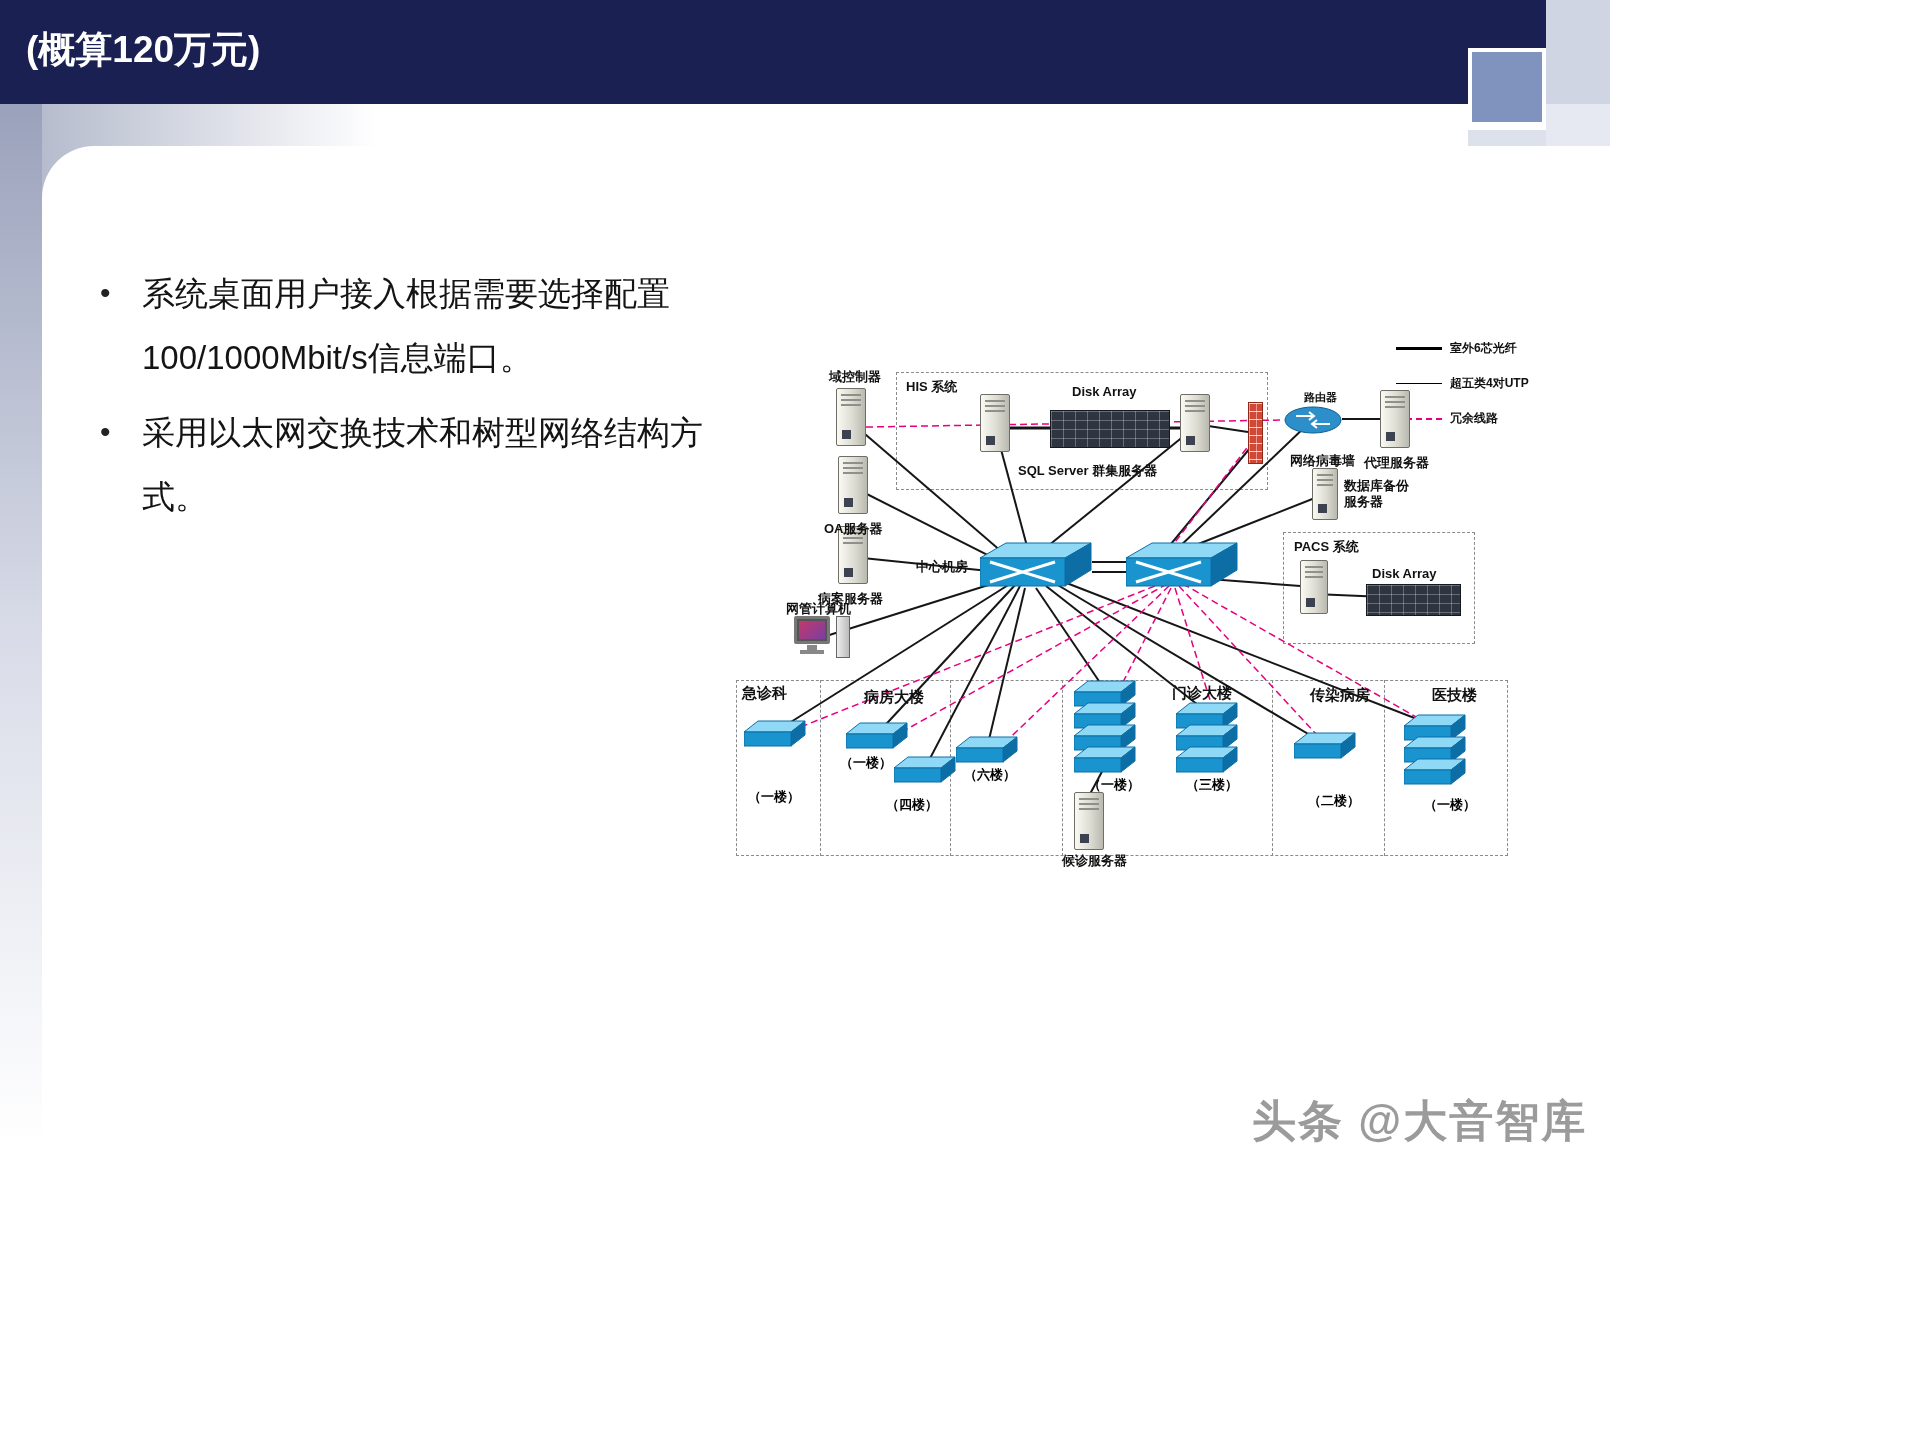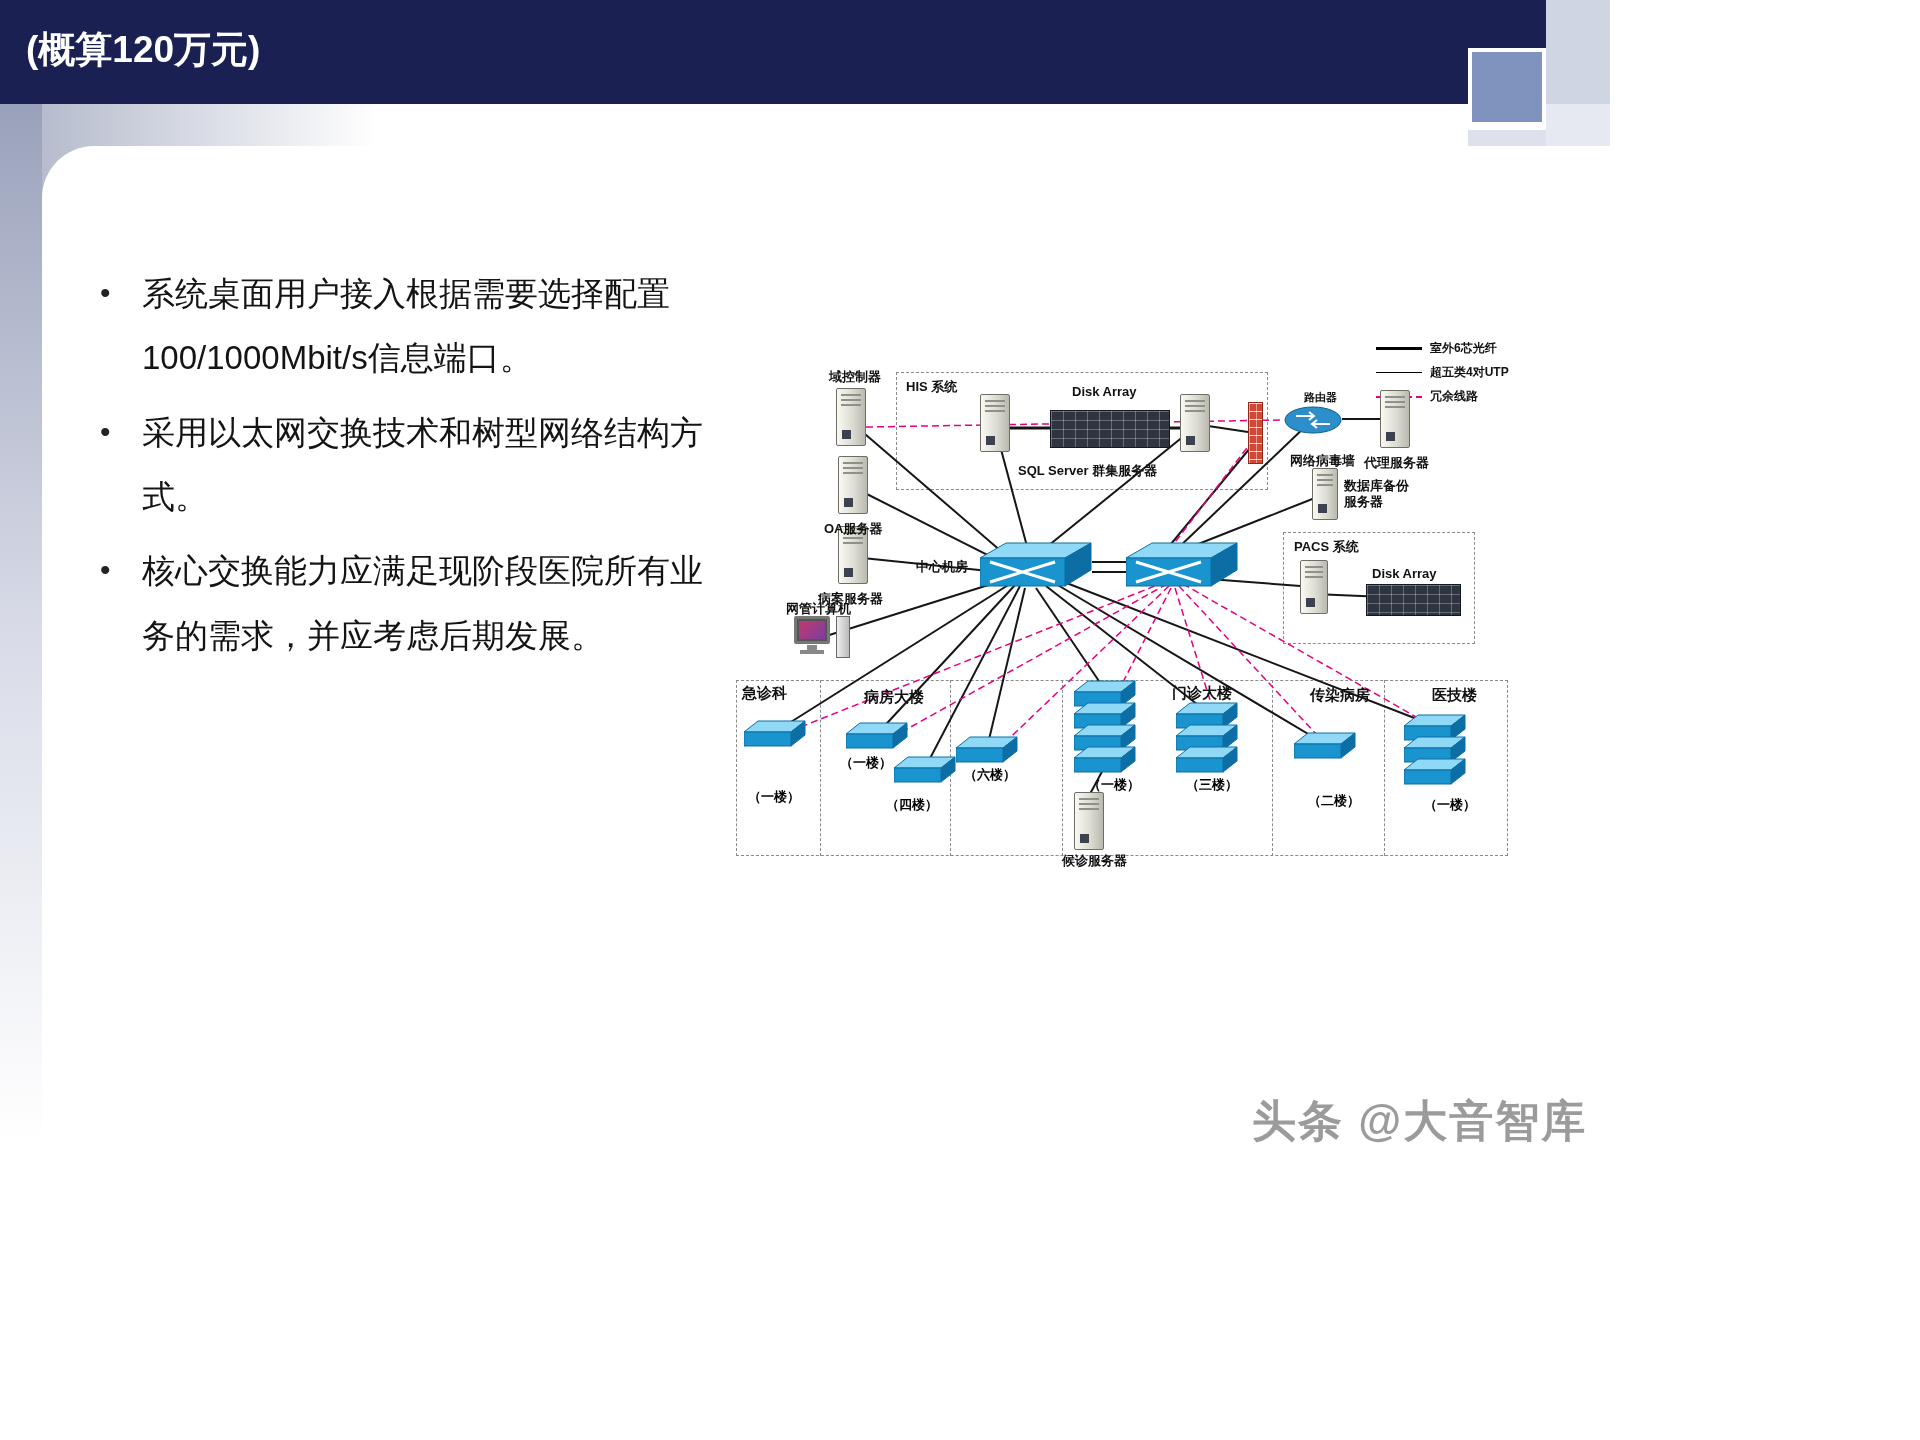--- a/index.html
+++ b/index.html
@@ -66,21 +66,21 @@
       repeating-linear-gradient(180deg, rgba(255,255,255,.75) 0 1px, transparent 1px 8px),
       repeating-linear-gradient(90deg,  rgba(255,255,255,.45) 0 1px, transparent 1px 7px); }
 
   .pc { width:58px; height:48px; }
   .pc .mon   { position:absolute; left:0;  top:0;  width:36px; height:28px; background:#555; border:3px solid #777; border-radius:2px; }
   .pc .scr   { position:absolute; left:5px; top:5px; width:26px; height:18px; background:linear-gradient(135deg,#c2396b,#7a3fa0); }
   .pc .stand { position:absolute; left:13px; top:29px; width:10px; height:5px; background:#888; }
   .pc .base  { position:absolute; left:6px;  top:34px; width:24px; height:4px; background:#888; }
   .pc .tower { position:absolute; left:42px; top:0; width:14px; height:42px; background:linear-gradient(90deg,#eee,#bbb); border:1px solid #666; }
 
-  .legend { left:648px; top:8px; display:flex; flex-direction:column; gap:7px; }
+  .legend { left:668px; top:8px; display:flex; flex-direction:column; gap:18px; }
   .leg-row { display:flex; align-items:center; gap:8px; }
   .leg-line { display:inline-block; width:46px; }
   .leg-thick { border-top:3px solid #000; }
   .leg-thin  { border-top:1.5px solid #000; }
   .leg-dash  { border-top:2px dashed #e6007e; }
   .leg-label { font-size:12px; font-weight:bold; color:#111; }
 
   
   .watermark { position:absolute; left:1252px; top:1092px; font-size:44px; font-weight:700;
     color:#9b9b9b; letter-spacing:2px; white-space:nowrap; }
@@ -98,21 +98,20 @@
   <div class="deco-d"></div>
   <div class="deco-a"></div>
 
   <div class="under-gray"></div>
   <div class="left-strip"></div>
   <div class="panel"></div>
 
   <ul class="bullets">
     <li>系统桌面用户接入根据需要选择配置100/1000Mbit/s信息端口。</li>
     <li>采用以太网交换技术和树型网络结构方式。</li>
-    <li>核心交换能力应满足现阶段医院所有业务的需求，并应考虑后期发展。</li>
   </ul>
 
   <div class="diagram">
 
     <div class="dash-box" style="left:168px;top:40px;width:372px;height:118px"></div>
     <div class="dash-box" style="left:555px;top:200px;width:192px;height:112px"></div>
     <div class="dash-box" style="left:8px;top:348px;width:772px;height:176px"></div>
     <div class="dash-v" style="left:92px;top:348px;height:176px"></div>
     <div class="dash-v" style="left:222px;top:348px;height:176px"></div>
     <div class="dash-v" style="left:334px;top:348px;height:176px"></div>

